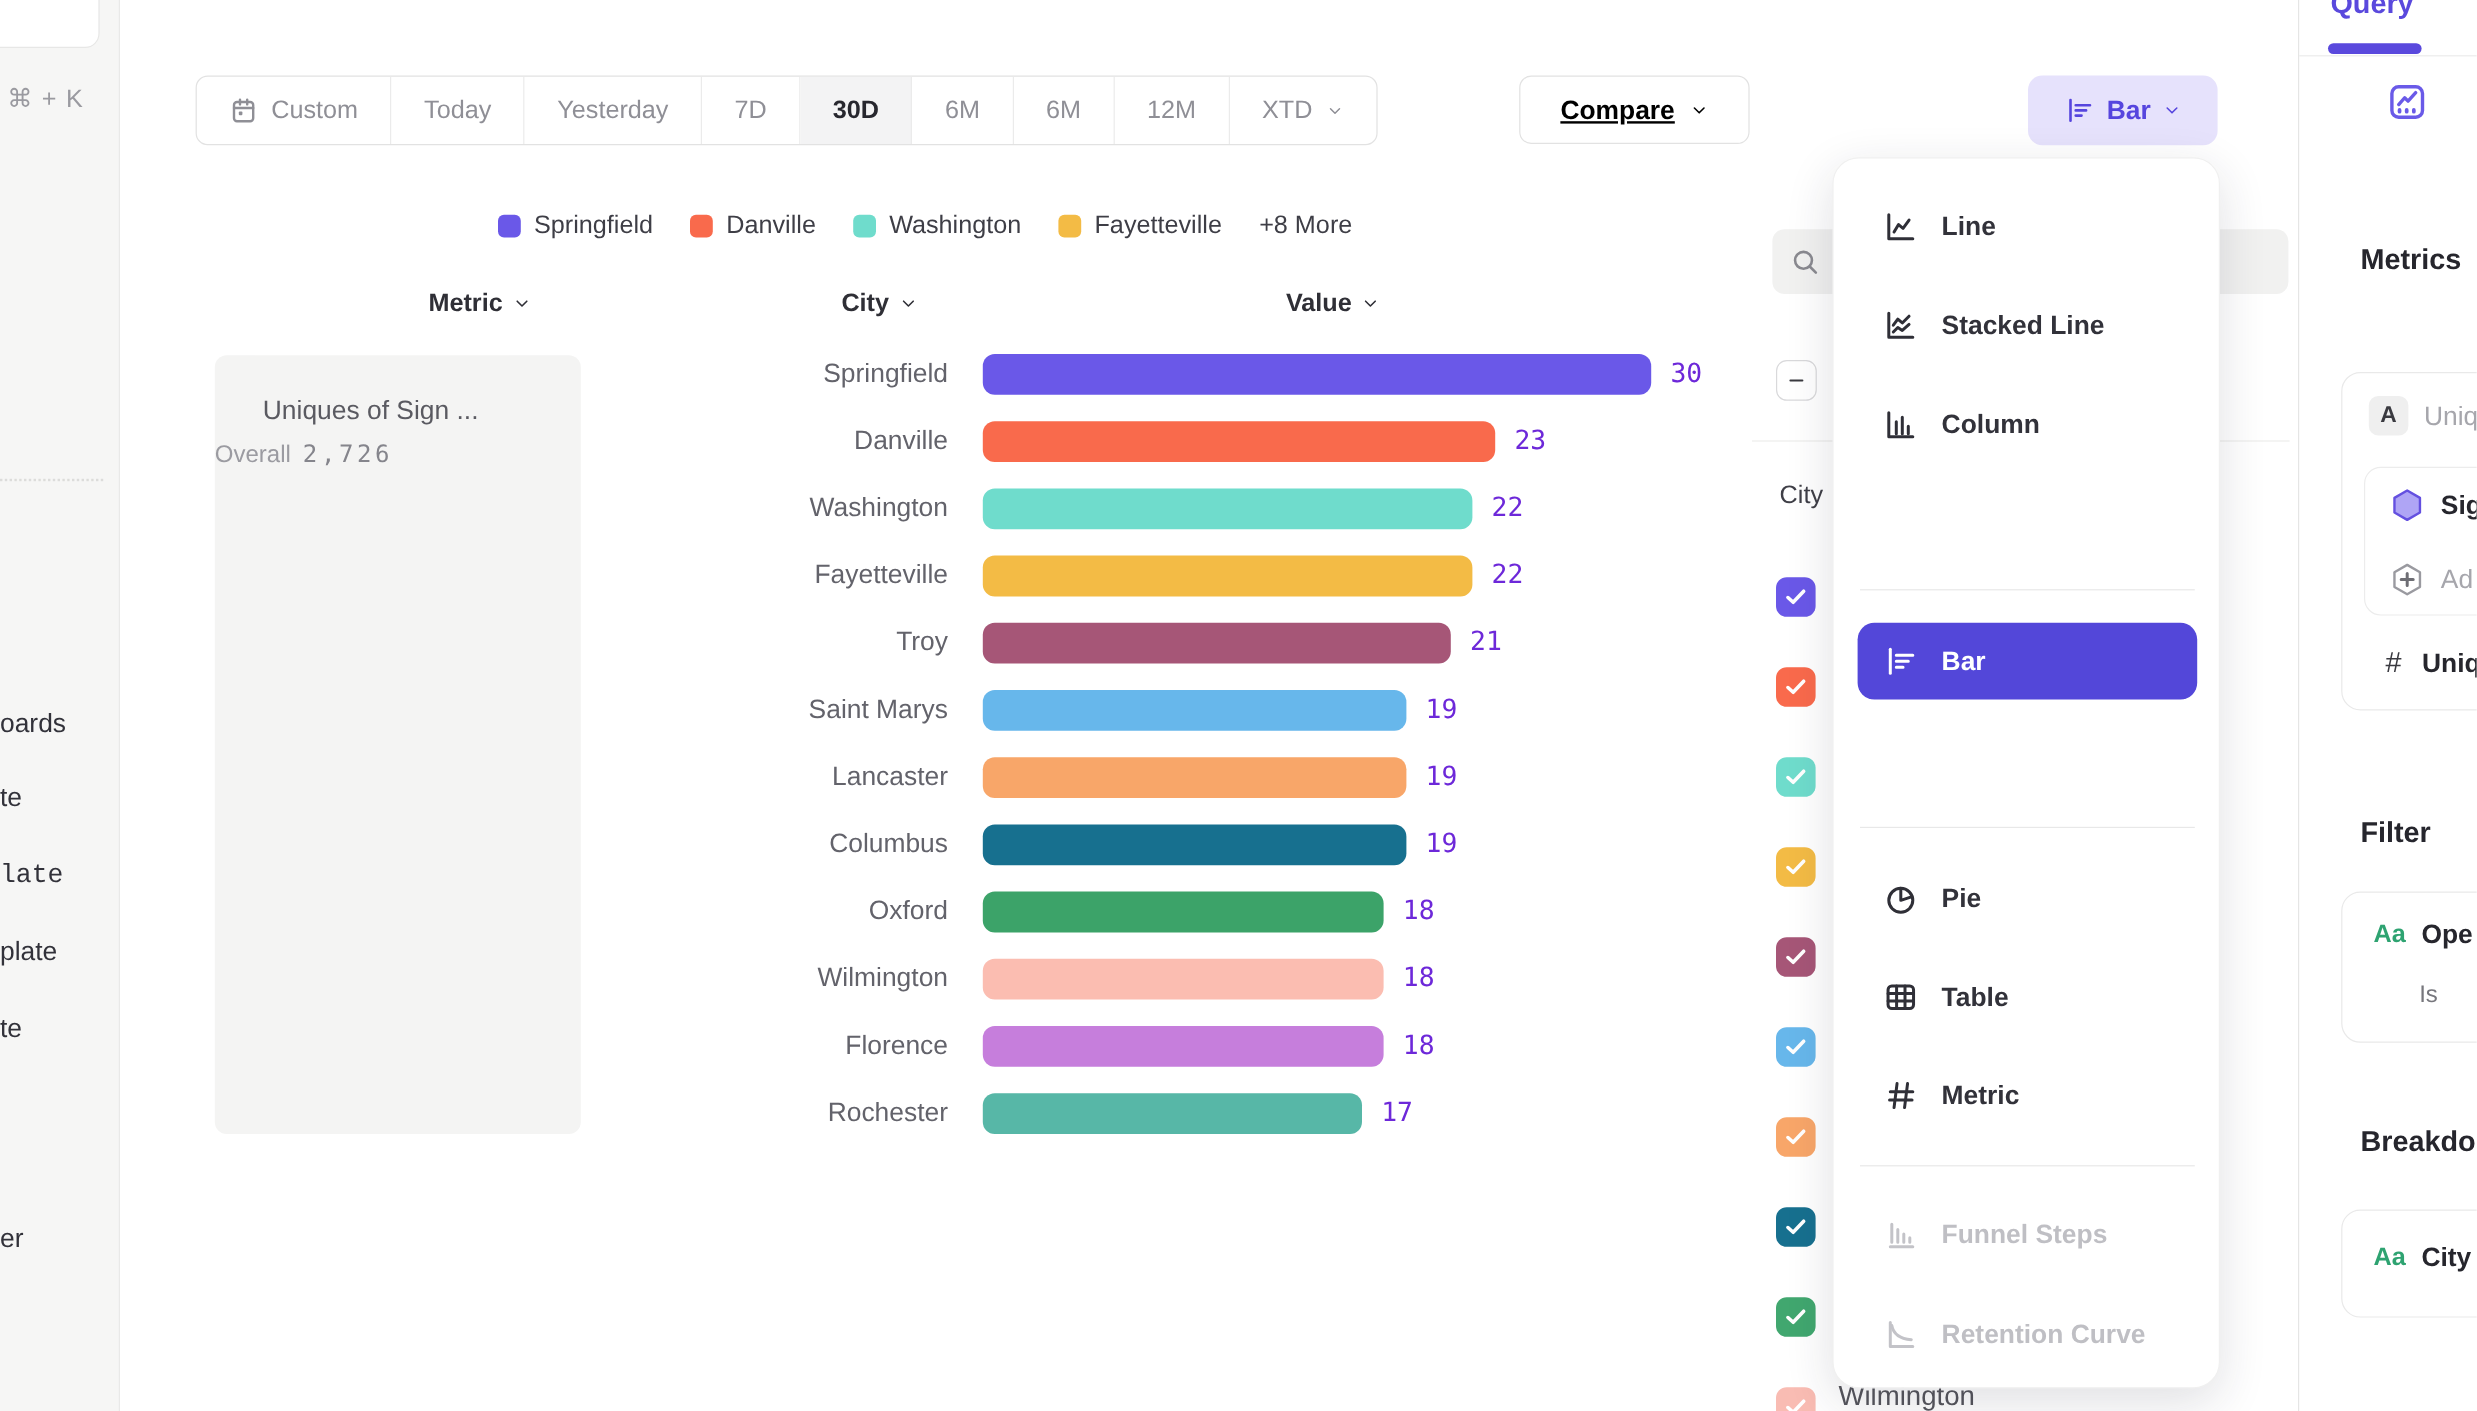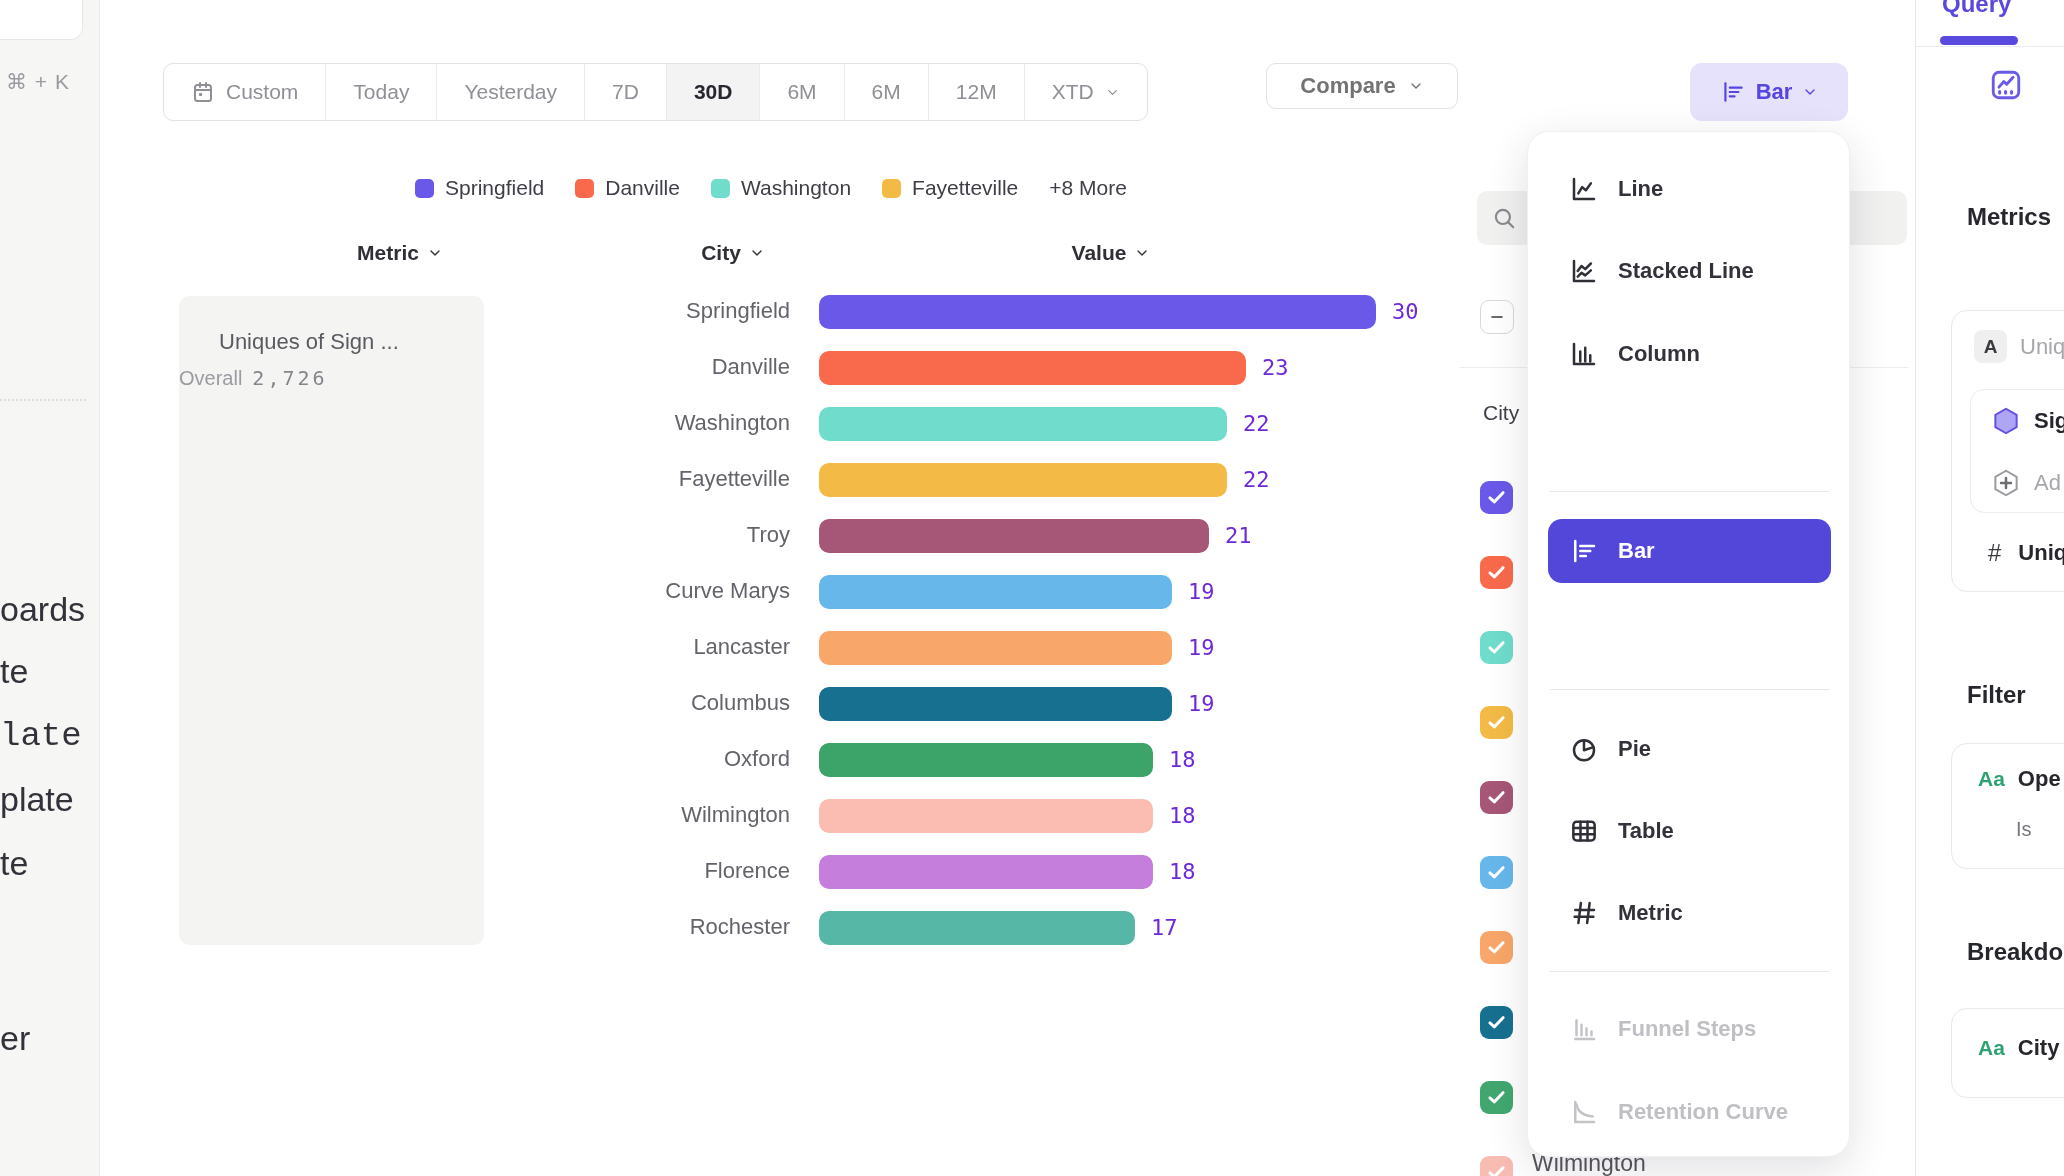--- a/index.html
+++ b/index.html
@@ -5,34 +5,34 @@
   * { margin:0; padding:0; box-sizing:border-box; }
   html,body { width:2064px; height:1176px; overflow:hidden; }
   body { font-family:"Liberation Sans", sans-serif; background:#fff; }
   #app { position:relative; width:2064px; height:1176px; overflow:hidden; background:#fff; }
   .abs { position:absolute; }
 
   
   #sidebar { left:0; top:0; width:100px; height:1176px; background:#F6F6F5; border-right:1.5px solid #E9E9E8; }
   #sidebar-card { left:-25px; top:-16px; width:108px; height:56px; background:#fff; border:1px solid #E7E7E6; border-radius:12px; }
   #sidebar-shortcut { left:6px; top:70px; font-size:21px; color:#9A9AA0; letter-spacing:1px; }
-  .sidebar-frag { left:0; font-size:34px; font-weight:500; color:#32323A; white-space:nowrap; }
+  .sidebar-frag { left:0; font-size:22px; font-weight:500; color:#32323A; white-space:nowrap; }
   #sidebar-divider { left:0; top:399px; width:86px; border-top:2px dotted #DCDCDA; }
 
   
   #date-ranges { left:163px; top:63px; height:58px; display:flex; align-items:stretch; background:#fff;
                  border:1.5px solid #E2E2E2; border-radius:10px; overflow:hidden; }
   .range-seg { display:flex; align-items:center; gap:11px; padding:0 27px; font-size:21px; color:#8F8F96;
                border-right:1.5px solid #EBEBEB; cursor:pointer; white-space:nowrap; }
   .range-seg:last-child { border-right:none; }
   .range-seg.selected { background:#F3F3F4; color:#27272E; font-weight:700; }
   .range-seg svg { flex:0 0 auto; }
-  #compare-btn { left:1266px; top:63px; width:192px; height:46px; background:#fff; border:1.5px solid #E2E2E2;
+  #compare-btn { left:1266px; top:63px; width:192px; height:57px; background:#fff; border:1.5px solid #E2E2E2;
                  border-radius:10px; display:flex; align-items:center; justify-content:center; gap:12px;
-                 font-size:22px; font-weight:600; color:#737373; }
+                 font-size:22px; font-weight:600; color:#000000;text-decoration:underline; }
   #charttype-btn { left:1690px; top:63px; width:158px; height:58px; background:#E6E2FC; border-radius:12px;
                    display:flex; align-items:center; justify-content:center; gap:10px; font-size:22px;
                    font-weight:700; color:#5645DE; }
 
   
   #legend { left:415px; top:175px; height:26px; display:flex; align-items:center; gap:31px; }
   .legend-item { display:flex; align-items:center; gap:11px; font-size:21px; font-weight:500; color:#3E3E46; }
   .legend-swatch { width:19px; height:19px; border-radius:5px; }
   #legend-more { font-size:21px; font-weight:500; color:#3E3E46; }
 
@@ -232,21 +232,21 @@
       <div class="abs bar-value" style="left: 1262px; top: 355px;">23</div>
       <div class="abs bar-row-label" style="left: 550px; top: 410px;">Washington</div>
       <div class="abs bar-rect" style="left: 819px; top: 407px; width: 408px; background: rgb(111, 220, 204);"></div>
       <div class="abs bar-value" style="left: 1243px; top: 411px;">22</div>
       <div class="abs bar-row-label" style="left: 550px; top: 466px;">Fayetteville</div>
       <div class="abs bar-rect" style="left: 819px; top: 463px; width: 408px; background: rgb(243, 187, 69);"></div>
       <div class="abs bar-value" style="left: 1243px; top: 467px;">22</div>
       <div class="abs bar-row-label" style="left: 550px; top: 522px;">Troy</div>
       <div class="abs bar-rect" style="left: 819px; top: 519px; width: 390px; background: rgb(166, 86, 119);"></div>
       <div class="abs bar-value" style="left: 1225px; top: 523px; text-align: right;">21</div>
-      <div class="abs bar-row-label" style="left: 550px; top: 578px;">Curve Marys</div>
+      <div class="abs bar-row-label" style="left: 550px; top: 578px;">Saint Marys</div>
       <div class="abs bar-rect" style="left: 819px; top: 575px; width: 353px; background: rgb(103, 183, 235);"></div>
       <div class="abs bar-value" style="left: 1188px; top: 579px;">19</div>
       <div class="abs bar-row-label" style="left: 550px; top: 634px;">Lancaster</div>
       <div class="abs bar-rect" style="left: 819px; top: 631px; width: 353px; background: rgb(248, 166, 105);"></div>
       <div class="abs bar-value" style="left: 1188px; top: 635px;">19</div>
       <div class="abs bar-row-label" style="left: 550px; top: 690px;">Columbus</div>
       <div class="abs bar-rect" style="left: 819px; top: 687px; width: 353px; background: rgb(23, 112, 143);"></div>
       <div class="abs bar-value" style="left: 1188px; top: 691px;">19</div>
       <div class="abs bar-row-label" style="left: 550px; top: 746px;">Oxford</div>
       <div class="abs bar-rect" style="left: 819px; top: 743px; width: 334px; background: rgb(60, 163, 105);"></div>

